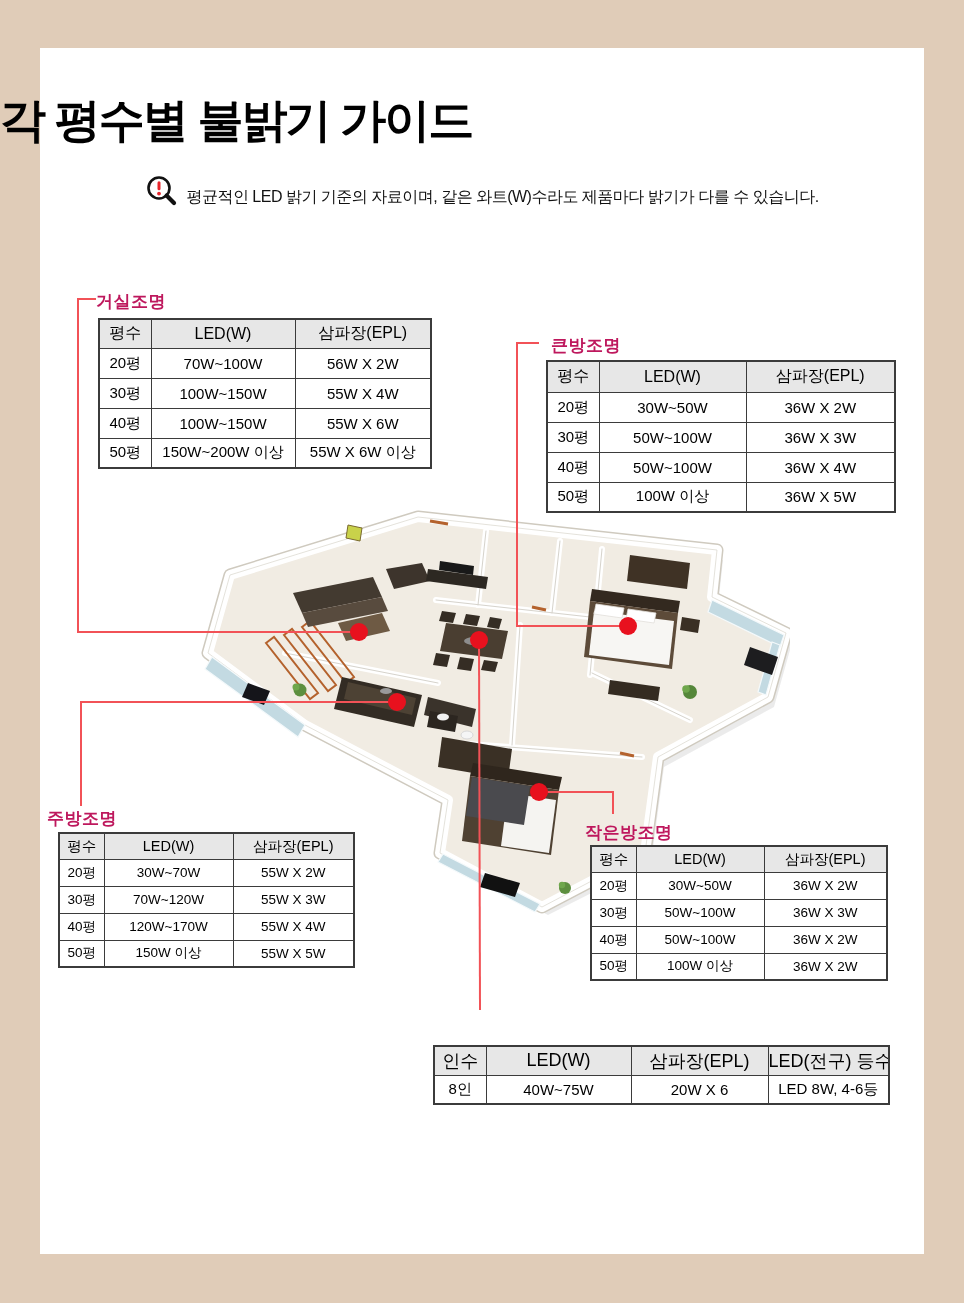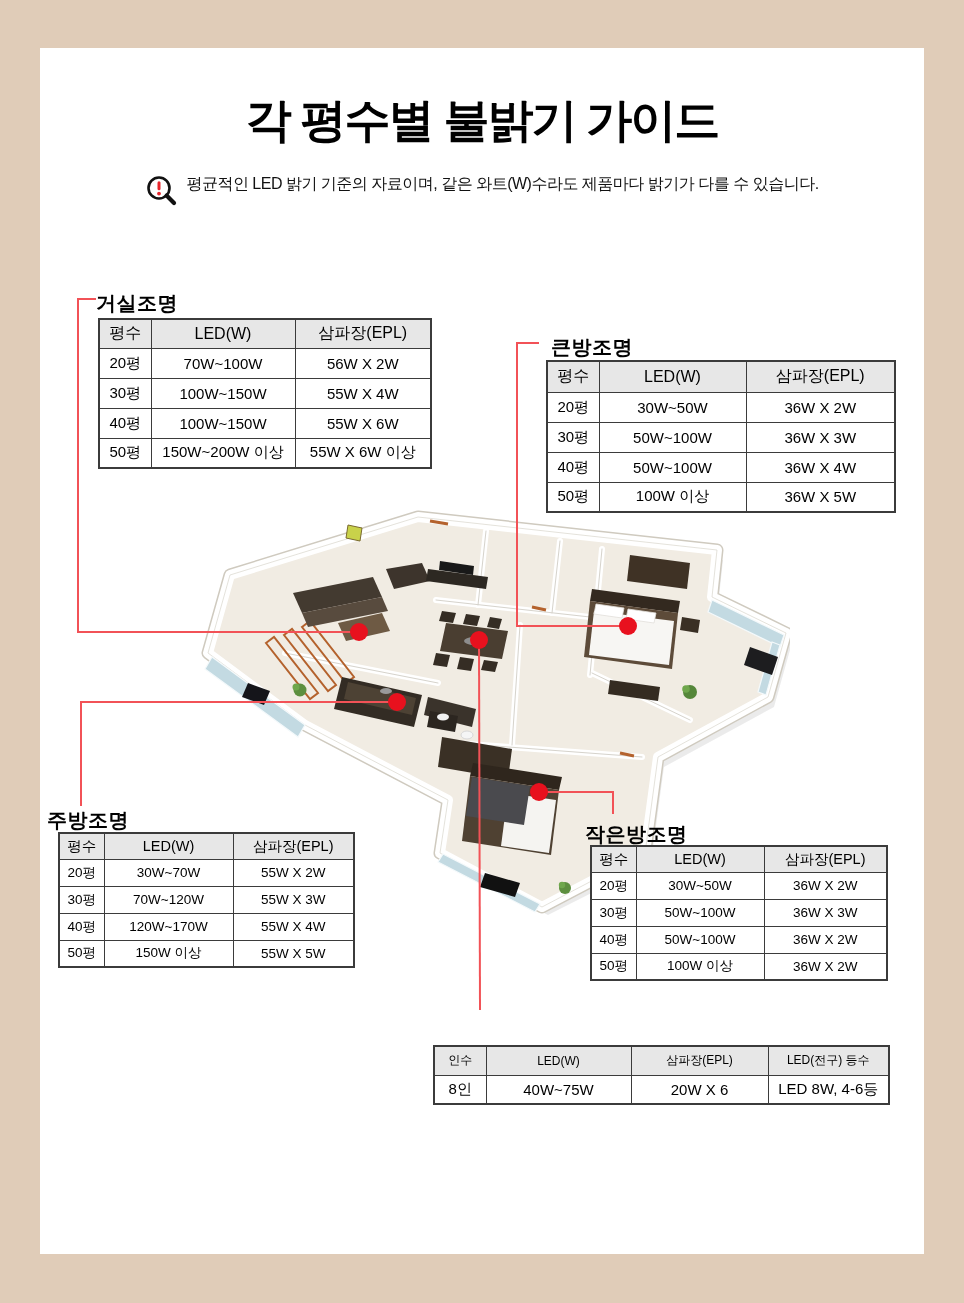--- a/index.html
+++ b/index.html
@@ -1,25 +1,25 @@
 <!DOCTYPE html>
 <html><head>
 <meta charset="utf-8">
 <style>
   *{margin:0;padding:0;box-sizing:border-box}
   html,body{background:#e0ccb8}
   .page{position:relative;width:964px;height:1303px;background:#e0ccb8;overflow:hidden;
         font-family:"Liberation Sans",sans-serif;color:#000}
   .inner{position:absolute;left:40px;top:48px;width:884px;height:1206px;background:#ffffff}
-  .title{position:absolute;left:0;top:92px;width:964px;text-align:center;
+  .title{position:absolute;left:0;top:92px;width:964px;
          font-size:46px;line-height:56px;font-weight:800;letter-spacing:-2px;color:#000}
-  .notice{position:absolute;left:0;top:174px;width:964px;display:flex;align-items:flex-start;
+  .notice{position:absolute;left:0;top:174px;width:964px;display:flex;align-items:flex-end;
           justify-content:center;gap:7px}
   .notice-text{font-size:16px;color:#111;letter-spacing:-0.5px}
-  .tlabel{position:absolute;font-size:20px;font-weight:bold;color:#000000;letter-spacing:0.5px;white-space:nowrap}
+  .tlabel{position:absolute;font-size:17px;font-weight:bold;color:#be185d;letter-spacing:0.5px;white-space:nowrap}
   table.gtable{position:absolute;border-collapse:collapse;background:#fff;table-layout:fixed;
                border:2px solid #3b3b3b}
   .gtable th,.gtable td{border:1.5px solid #3b3b3b;text-align:center;vertical-align:middle;
                padding:0;white-space:nowrap;overflow:hidden}
   .gtable th{background:#e7e7e7;font-weight:normal}
   
   #table-living{left:98px;top:318px;width:332px;font-size:15px}
   #table-living th{height:29px;font-size:16px}
   #table-living td{height:30px}
   
@@ -29,21 +29,21 @@
   
   #table-kitchen{left:58px;top:832px;width:295px;font-size:13.5px}
   #table-kitchen th{height:26px;font-size:14.5px}
   #table-kitchen td{height:27px}
   
   #table-small{left:590px;top:845px;width:296px;font-size:13.5px}
   #table-small th{height:26px;font-size:14.5px}
   #table-small td{height:27px}
   
   #table-dining{left:433px;top:1045px;width:455px;font-size:15px}
-  #table-dining th{height:29px;font-size:12px}
+  #table-dining th{height:29px;font-size:18px}
   #table-dining td{height:29px}
   #label-living{left:96px;top:290px}
   #label-big{left:551px;top:334px}
   #label-kitchen{left:47px;top:807px}
   #label-small{left:585px;top:821px}
   #label-dining{left:434px;top:1070px}
   .floorplan{position:absolute;left:190px;top:505px}
   .overlay{position:absolute;left:0;top:0;pointer-events:none}
 </style>
 </head>

